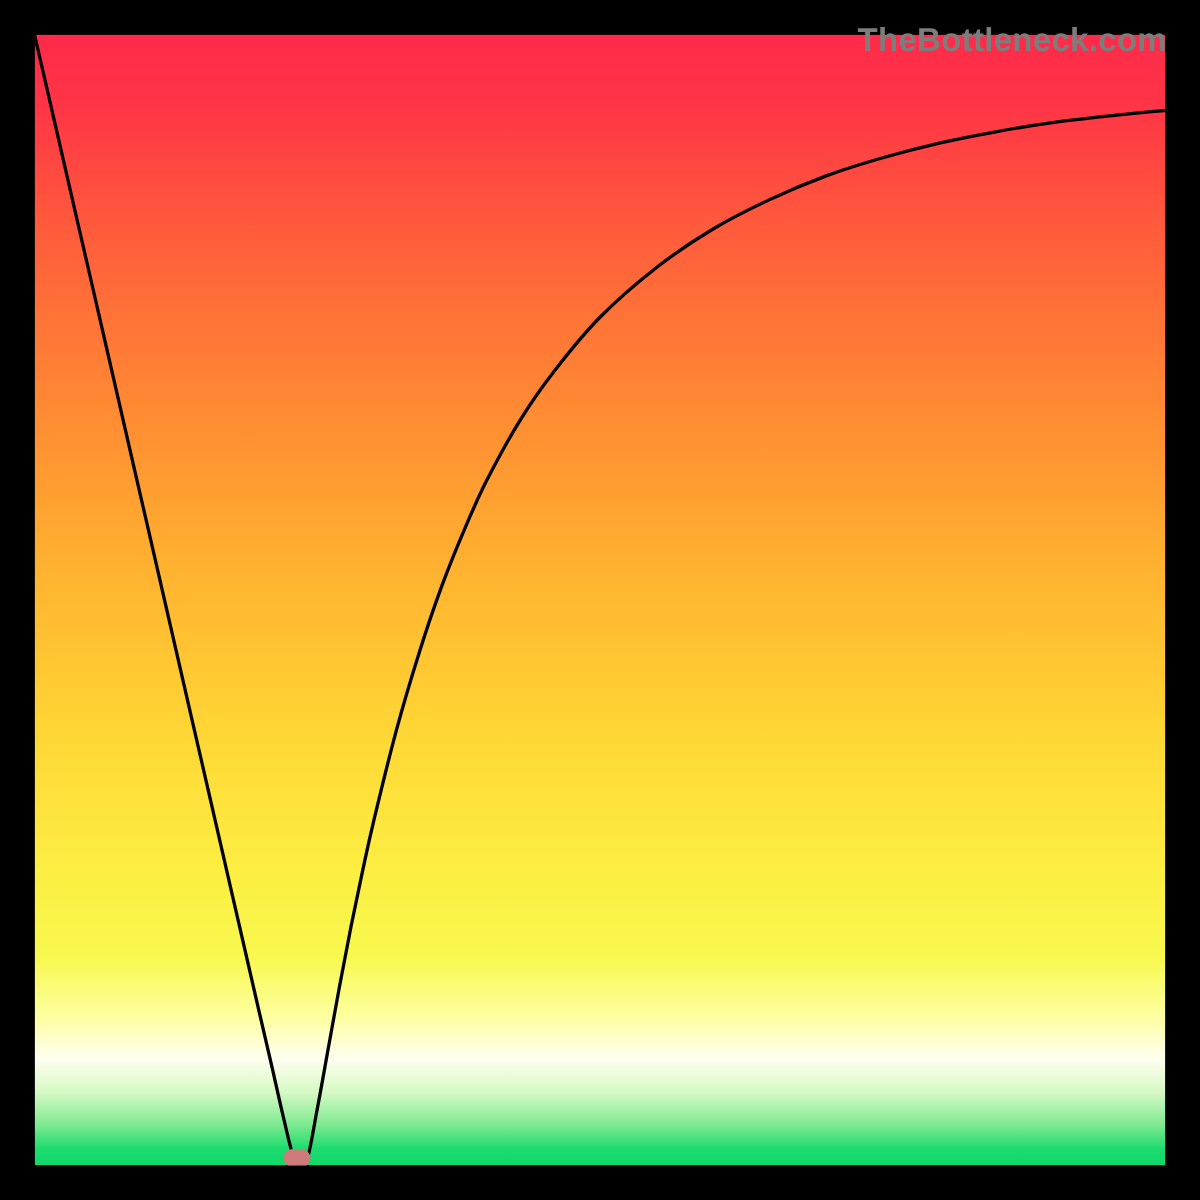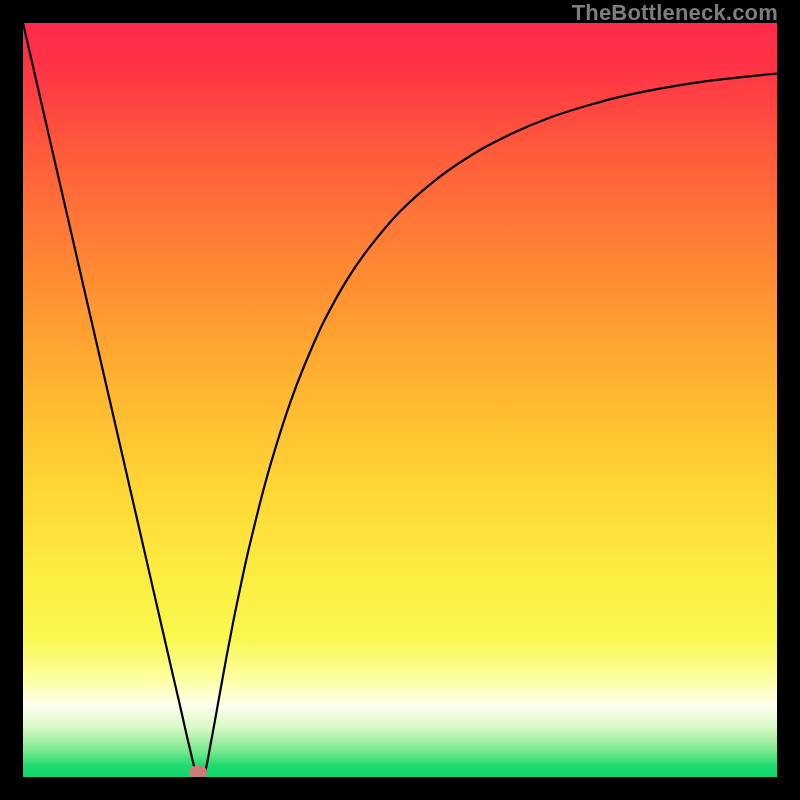--- a/index.html
+++ b/index.html
@@ -35,21 +35,21 @@
   }
   .curve-svg {
     position: absolute;
     left: 0;
     top: 0;
     width: 754px;
     height: 754px;
   }
   .watermark {
     position: absolute;
-    top: 0;
+    top: 14px;
     right: 22px;
     color: #7d7d7d;
     font-size: 22px;
     font-weight: 600;
     letter-spacing: 0.2px;
     user-select: none;
   }
   .marker {
     position: absolute;
     width: 18px;

